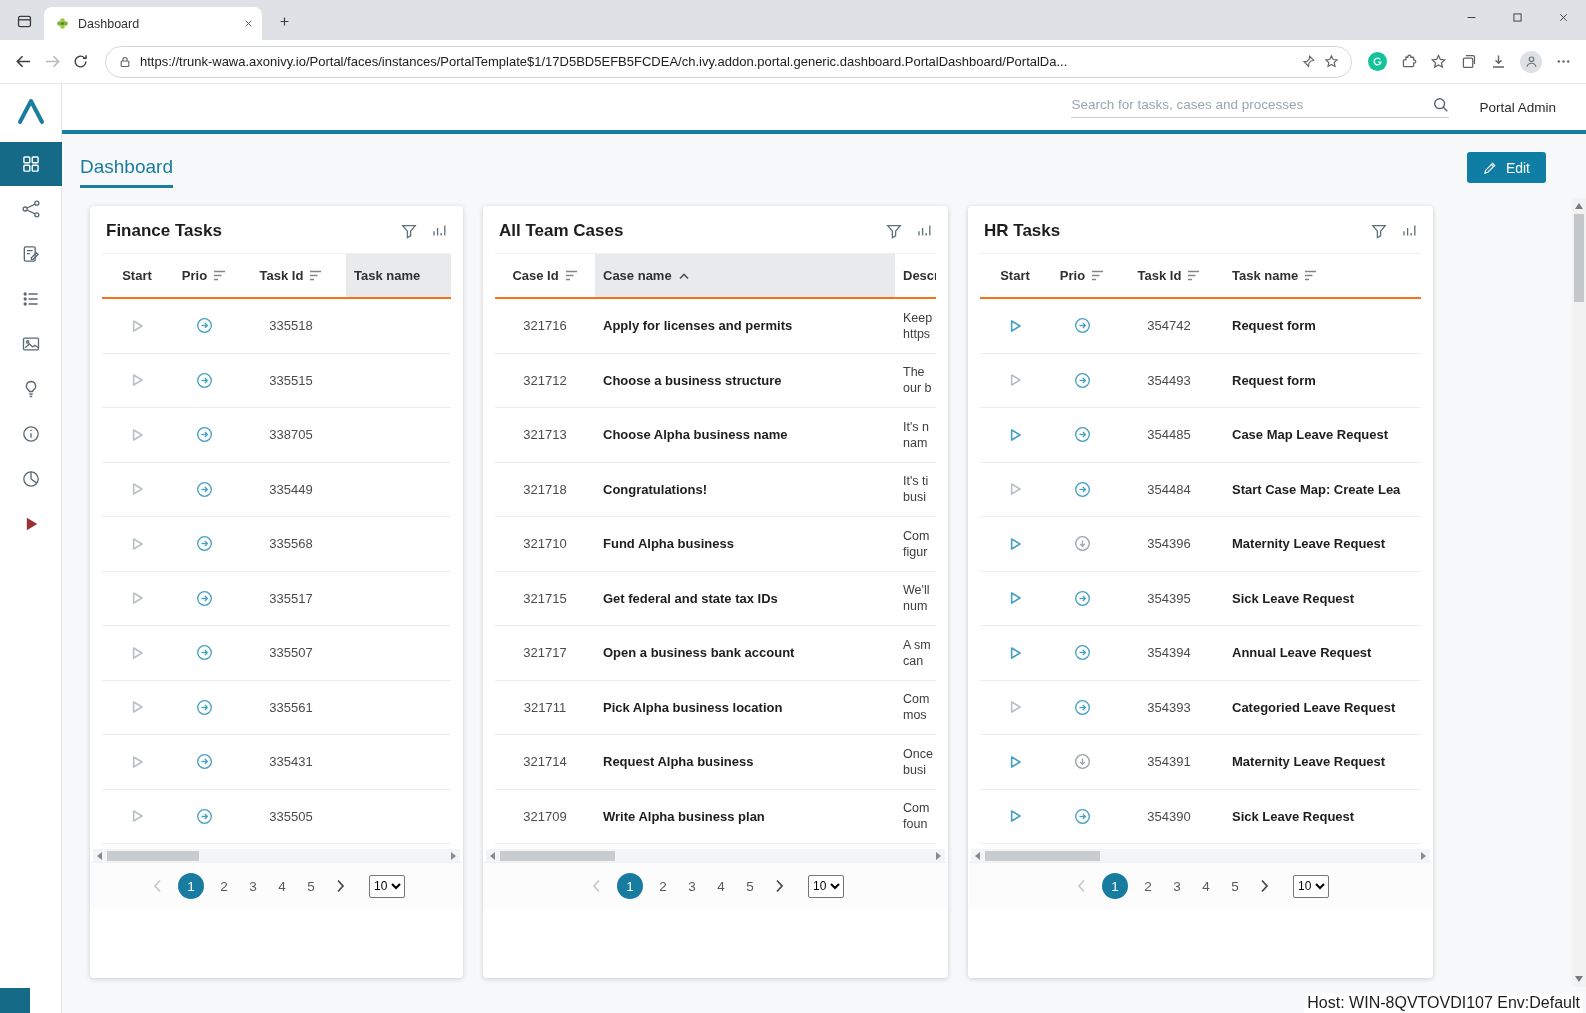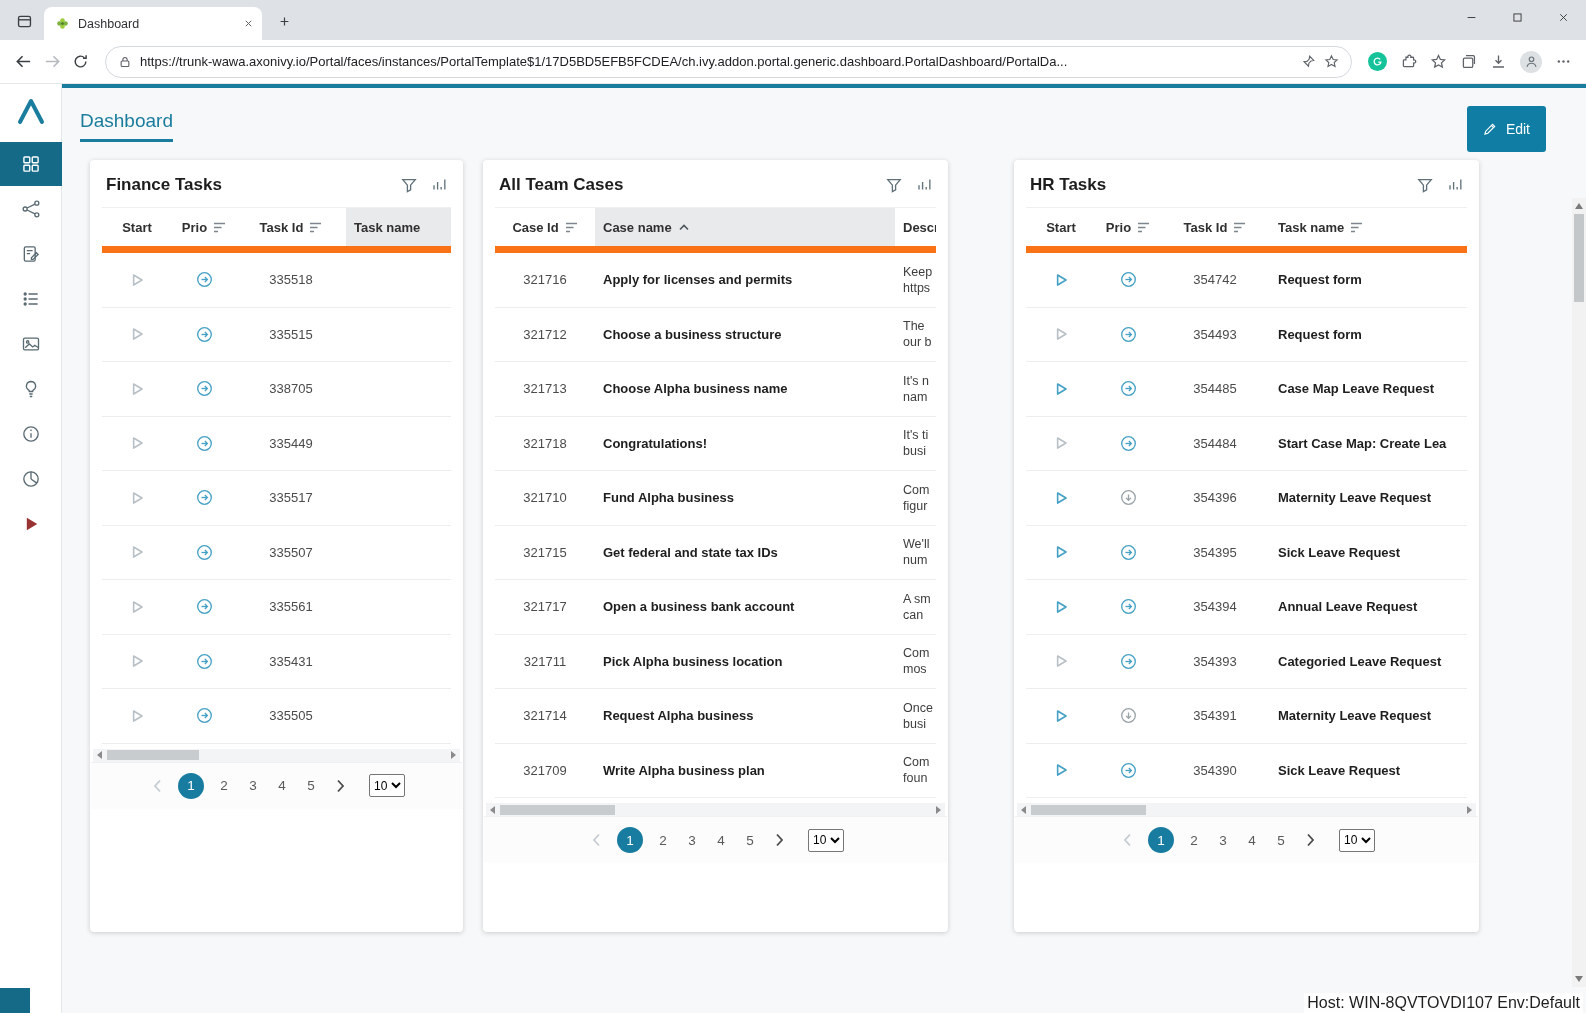--- a/index.html
+++ b/index.html
@@ -41,33 +41,33 @@
   .topbar{height:46px;background:#fff;display:flex;align-items:center;justify-content:flex-end;gap:30px;padding-right:30px;}
   .search{display:flex;align-items:center;width:378px;border-bottom:1px solid #c9d2d7;padding-bottom:4px;gap:6px;}
   .search input{border:0;outline:0;flex:1;font-size:13.5px;color:#333;background:transparent;font-family:"Liberation Sans",sans-serif;}
   .search input::placeholder{color:#9aa6ad;}
   .username{font-size:13.5px;color:#2b2b2b;white-space:nowrap;}
   .accent{height:4px;background:#1b7d9e;}
 
   .content{flex:1;padding:18px 0 0 18px;overflow:hidden;}
   .contenthead{display:flex;align-items:flex-start;justify-content:space-between;padding-right:40px;height:54px;}
   .pagetitle{display:inline-block;color:#1b7d9e;font-size:19px;font-weight:500;padding-bottom:7px;border-bottom:3px solid #1b7d9e;margin-top:4px;}
-  .editbtn{display:inline-flex;align-items:center;gap:9px;background:#0f7da4;color:#fff;font-size:14px;height:46px;padding:0 16px;border:none;border-radius:3px;cursor:pointer;font-family:"Liberation Sans",sans-serif;}
+  .editbtn{display:inline-flex;align-items:center;gap:9px;background:#0f7da4;color:#fff;font-size:14px;height:31px;padding:0 16px;border:none;border-radius:3px;cursor:pointer;font-family:"Liberation Sans",sans-serif;}
 
   
   .cards{display:flex;gap:20px;align-items:flex-start;margin-left:10px;}
   .card{background:#fff;border-radius:4px;box-shadow:0 1px 5px rgba(0,0,0,.18);height:772px;overflow:hidden;}
-  .card.w1{width:373px;} .card.w2{width:465px;} .card.w3{width:465px;margin-left:46px;}
+  .card.w1{width:373px;} .card.w2{width:465px;} .card.w3{width:465px;}
   .cardhead{display:flex;align-items:center;justify-content:space-between;padding:15px 16px 12px;}
   .cardtitle{font-size:17px;font-weight:bold;color:#1d1d1d;}
   .cardicons{display:flex;gap:14px;color:#5f7078;}
   .cicon{display:flex;cursor:pointer;}
 
   .tbl{margin:0 12px;}
-  .thead{display:flex;align-items:stretch;height:46px;border-top:1px solid #efefef;border-bottom:7px solid #f97316;overflow:hidden;}
+  .thead{display:flex;align-items:stretch;height:46px;border-top:1px solid #efefef;border-bottom:2px solid #f97316;overflow:hidden;}
   .th{display:flex;align-items:center;gap:6px;padding:0 8px;overflow:hidden;cursor:pointer;}
   .th.center{justify-content:center;}
   .th.sorted{background:#e9eaeb;}
   .collabel{font-size:13px;font-weight:bold;color:#303030;white-space:nowrap;}
   .sorticon{color:#7d868c;display:flex;}
   .sorticon.asc{color:#4e565b;}
 
   .tbody{overflow:hidden;}
   .trow{display:flex;align-items:stretch;height:54.5px;border-bottom:1px solid #ededed;overflow:hidden;}
   .cell{display:flex;align-items:center;padding:0 8px;overflow:hidden;}
@@ -303,20 +303,32 @@
     </span>
     <span class="sideitem play">
       <svg width="20" height="20" viewBox="0 0 24 24" fill="currentColor">
           <path d="M7 4.5L19.5 12 7 19.5z"></path>
         </svg>
     </span>
     <span class="sidefooter"></span>
   </aside>
 
   <div class="main">
+    <div class="topbar">
+      <div class="search">
+        <input placeholder="Search for tasks, cases and processes" style="">
+        <span>
+          <svg width="17" height="17" viewBox="0 0 20 20" fill="none" stroke="#5c6870" stroke-width="1.7">
+              <circle cx="9" cy="9" r="5.8"></circle>
+              <path d="M13.3 13.3L18 18"></path>
+            </svg>
+        </span>
+      </div>
+      <span class="username">Portal Admin</span>
+    </div>
     <div class="accent"></div>
 
     <div class="content">
       <div class="contenthead">
         <span class="pagetitle">Dashboard</span>
         <button class="editbtn">
           <span>
             <svg width="14" height="14" viewBox="0 0 18 18" fill="none" stroke="#fff" stroke-width="1.5">
                 <path d="M2.5 15.5l1-3.7L12.3 3 15 5.7 6.2 14.5z"></path>
                 <path d="M10.8 4.5l2.7 2.7"></path>
@@ -457,20 +469,44 @@
                     <span class="prioicon norm">
                       <svg width="17" height="17" viewBox="0 0 18 18" fill="none" stroke="currentColor" stroke-width="1.4">
                         <circle cx="9" cy="9" r="7.2"></circle>
                         <path d="M5.8 9h6"></path>
                         <path d="M9.4 6.4L12 9l-2.6 2.6"></path>
                       </svg>
                     </span>
                   </div>
                   <div class="cell tasks-col2 center">
                     <span class="idtext">335449</span>
+                  </div>
+                  <div class="cell tasks-col3">
+                    <span class="nametext"></span>
+                  </div>
+                </div>
+                <div class="trow">
+                  <div class="cell tasks-col0 center">
+                    <span class="startbtn gray">
+                      <svg width="15" height="16" viewBox="0 0 14 14" fill="none" stroke="currentColor" stroke-width="1.5" stroke-linejoin="round">
+                        <path d="M3.4 2.3L11.2 7 3.4 11.7z"></path>
+                      </svg>
+                    </span>
+                  </div>
+                  <div class="cell tasks-col1 center">
+                    <span class="prioicon norm">
+                      <svg width="17" height="17" viewBox="0 0 18 18" fill="none" stroke="currentColor" stroke-width="1.4">
+                        <circle cx="9" cy="9" r="7.2"></circle>
+                        <path d="M5.8 9h6"></path>
+                        <path d="M9.4 6.4L12 9l-2.6 2.6"></path>
+                      </svg>
+                    </span>
+                  </div>
+                  <div class="cell tasks-col2 center">
+                    <span class="idtext">335568</span>
                   </div>
                   <div class="cell tasks-col3">
                     <span class="nametext"></span>
                   </div>
                 </div>
                 <div class="trow">
                   <div class="cell tasks-col0 center">
                     <span class="startbtn gray">
                       <svg width="15" height="16" viewBox="0 0 14 14" fill="none" stroke="currentColor" stroke-width="1.5" stroke-linejoin="round">
                         <path d="M3.4 2.3L11.2 7 3.4 11.7z"></path>

